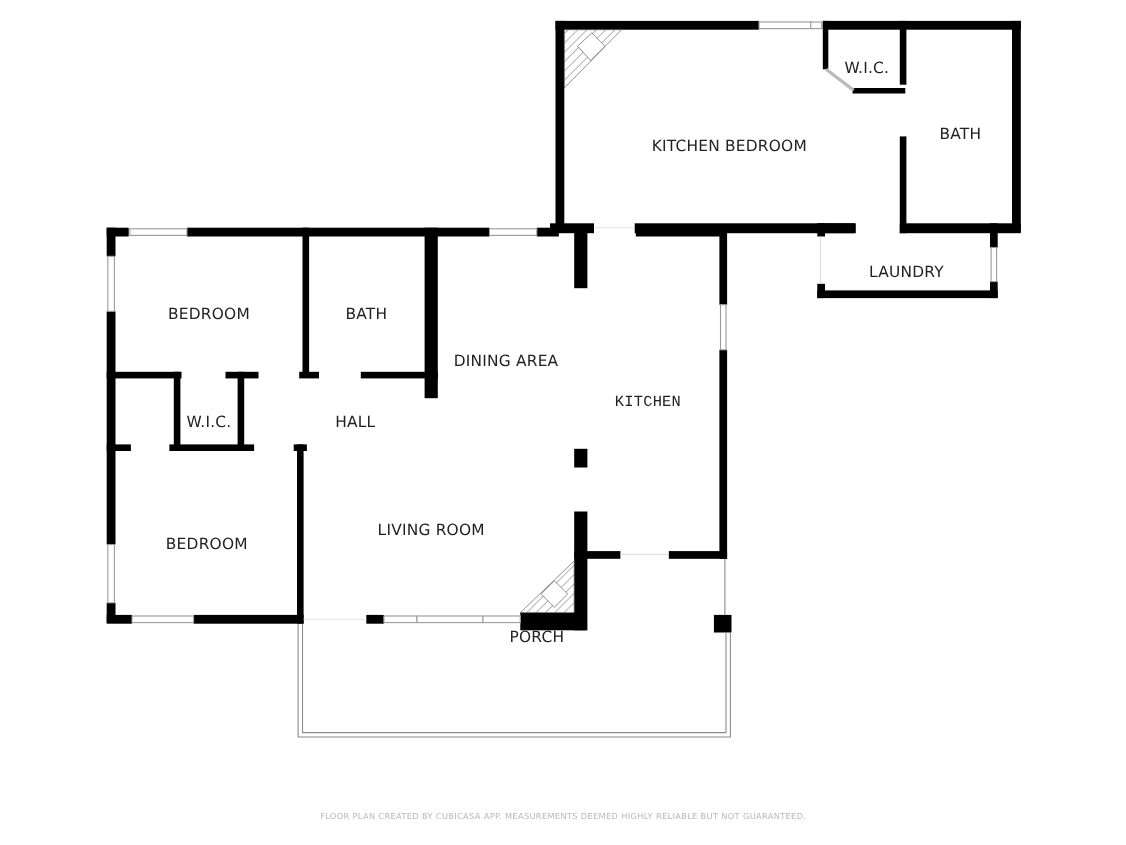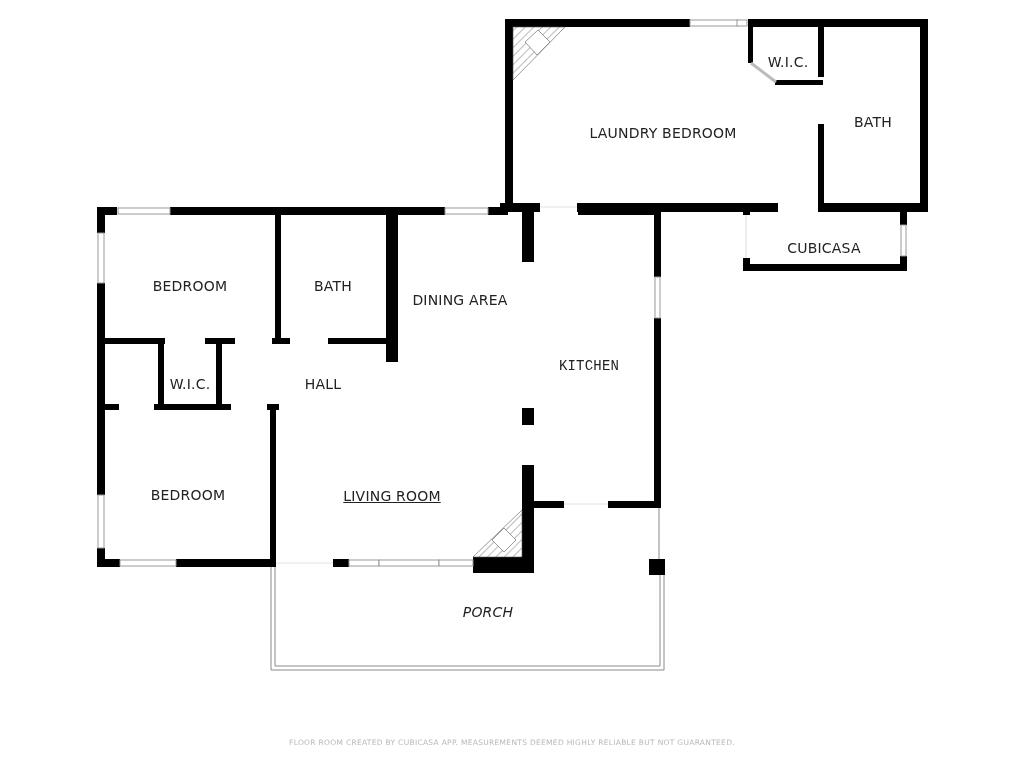--- a/index.html
+++ b/index.html
@@ -130,27 +130,27 @@
   <polygon points="473,557 522,557 522,510" fill="url(#hatch)" stroke="#555" stroke-width="0.6"></polygon>
   <polygon points="492,540 504,528 516,540 504,552" fill="#fff" stroke="#555" stroke-width="0.6"></polygon>
 
   <g fill="none" stroke="#8a8a8a" stroke-width="1">
     <polyline points="271,567 271,670 664,670 664,575"></polyline>
     <polyline points="275,567 275,666 660,666 660,575"></polyline>
     <line x1="659" y1="508" x2="659" y2="559"></line>
   </g>
 </svg>
 
-<div class="label" style="left:663px;top:133px;">LAUNDRY BEDROOM</div>
+<div class="label" style="left:663px;top:133px;">KITCHEN BEDROOM</div>
 <div class="label" style="left:788px;top:62px;">W.I.C.</div>
 <div class="label" style="left:873px;top:122px;">BATH</div>
-<div class="label" style="left:824px;top:248px;">CUBICASA</div>
+<div class="label" style="left:824px;top:248px;">LAUNDRY</div>
 <div class="label" style="left:190px;top:286px;">BEDROOM</div>
 <div class="label" style="left:333px;top:286px;">BATH</div>
-<div class="label" style="left:460px;top:300px;">DINING AREA</div>
+<div class="label" style="left:460px;top:329px;">DINING AREA</div>
 <div class="label" style="left:589px;top:366px;font-family:Liberation Mono, monospace;">KITCHEN</div>
 <div class="label" style="left:190px;top:384px;">W.I.C.</div>
 <div class="label" style="left:308px;top:384px;padding-left:30px;">HALL</div>
 <div class="label" style="left:188px;top:495px;">BEDROOM</div>
-<div class="label" style="left:392px;top:496px;text-decoration:underline;">LIVING ROOM</div>
-<div class="label" style="left:488px;top:612px;font-style:italic;">PORCH</div>
+<div class="label" style="left:392px;top:482px;">LIVING ROOM</div>
+<div class="label" style="left:488px;top:580px;">PORCH</div>
 
-<div class="footer">FLOOR ROOM CREATED BY CUBICASA APP. MEASUREMENTS DEEMED HIGHLY RELIABLE BUT NOT GUARANTEED.</div>
+<div class="footer">FLOOR PLAN CREATED BY CUBICASA APP. MEASUREMENTS DEEMED HIGHLY RELIABLE BUT NOT GUARANTEED.</div>
 
 </body></html>

